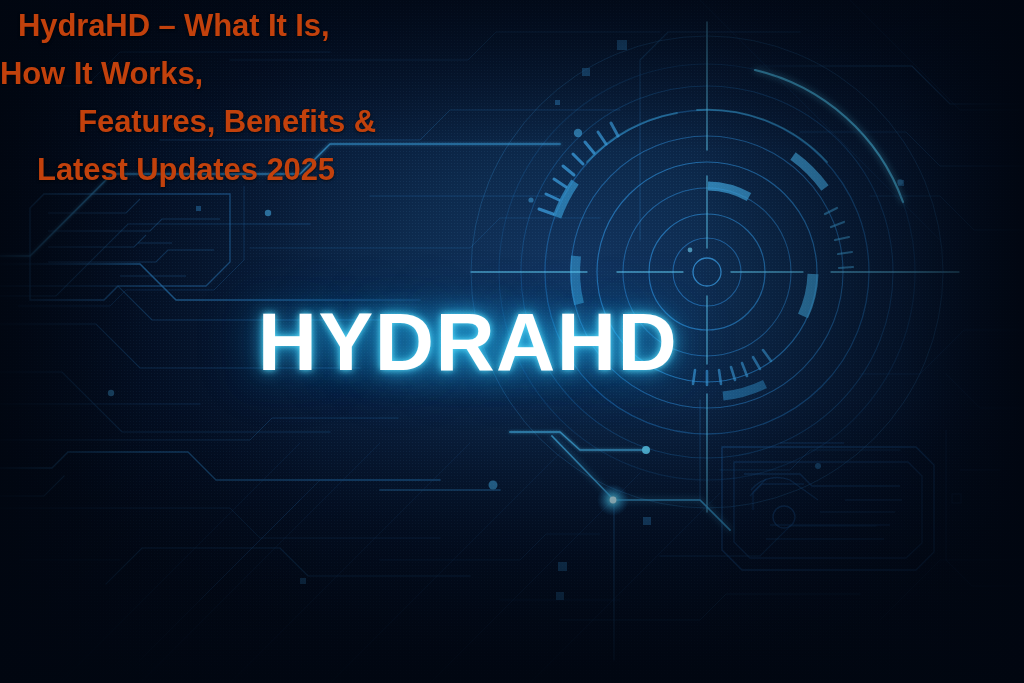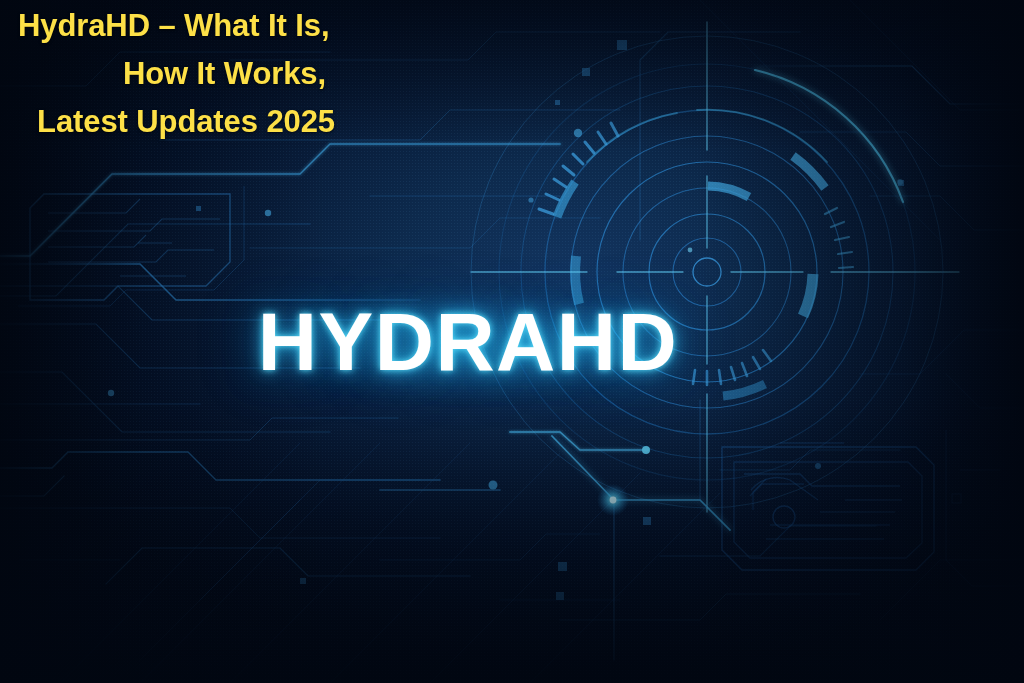--- a/index.html
+++ b/index.html
@@ -52,30 +52,30 @@
     left: 0;
     top: 2px;
     width: 400px;
     text-align: right;
     padding-right: 12px;
     box-sizing: border-box;
     z-index: 8;
   }
   .title-line {
     display: block;
-    color: #fde047;
+    color: #c2410c;
     font-size: 31px;
     font-weight: 700;
     line-height: 48px;
     letter-spacing: -0.1px;
     white-space: nowrap;
     text-shadow: 0 1px 3px rgba(0,0,0,0.65);
   }
   .title-line.l1 { text-align: left; padding-left: 18px; }
-  .title-line.l2 { text-align: right; padding-right: 62px; }
+  .title-line.l2 { text-align: left; padding-right: 62px; }
   .title-line.l3 { text-align: right; padding-right: 12px; }
   .title-line.l4 { text-align: center; padding-right: 16px; }
 
   
   .wordmark-wrap {
     position: absolute;
     left: 238px;
     top: 296px;
     width: 460px;
     height: 100px;
@@ -343,20 +343,21 @@
 
     </g>
   </svg>
 
   <div class="bg-dots"></div>
   <div class="bg-vignette"></div>
 
   <div class="title-block">
     <span class="title-line l1">HydraHD – What It Is,</span>
     <span class="title-line l2">How It Works,</span>
+    <span class="title-line l3">Features, Benefits &amp;</span>
     <span class="title-line l4">Latest Updates 2025</span>
   </div>
 
   <div class="wordmark-wrap">
     <div class="wordmark-glow"></div>
     <div class="wordmark">HYDRAHD</div>
   </div>
 
 </div>
 

